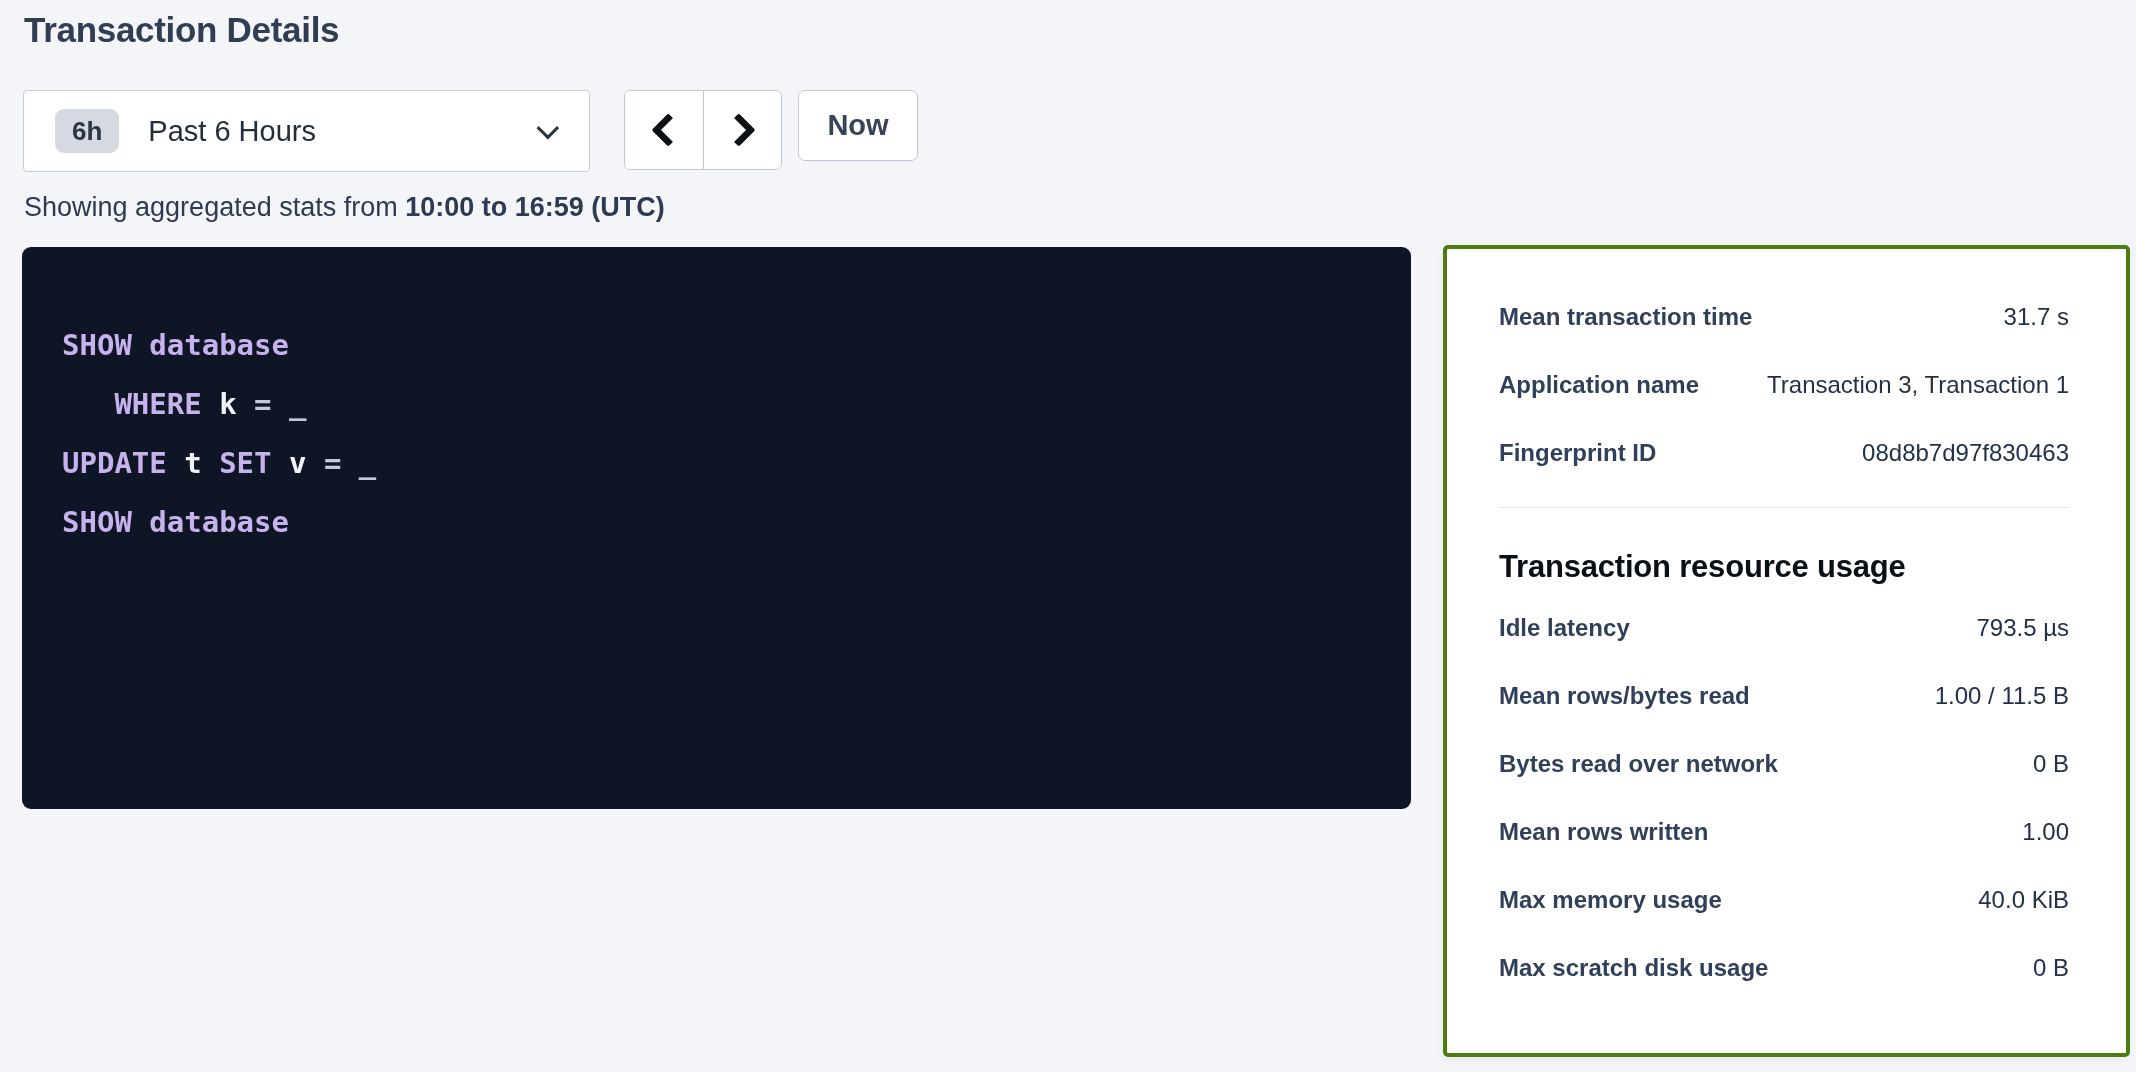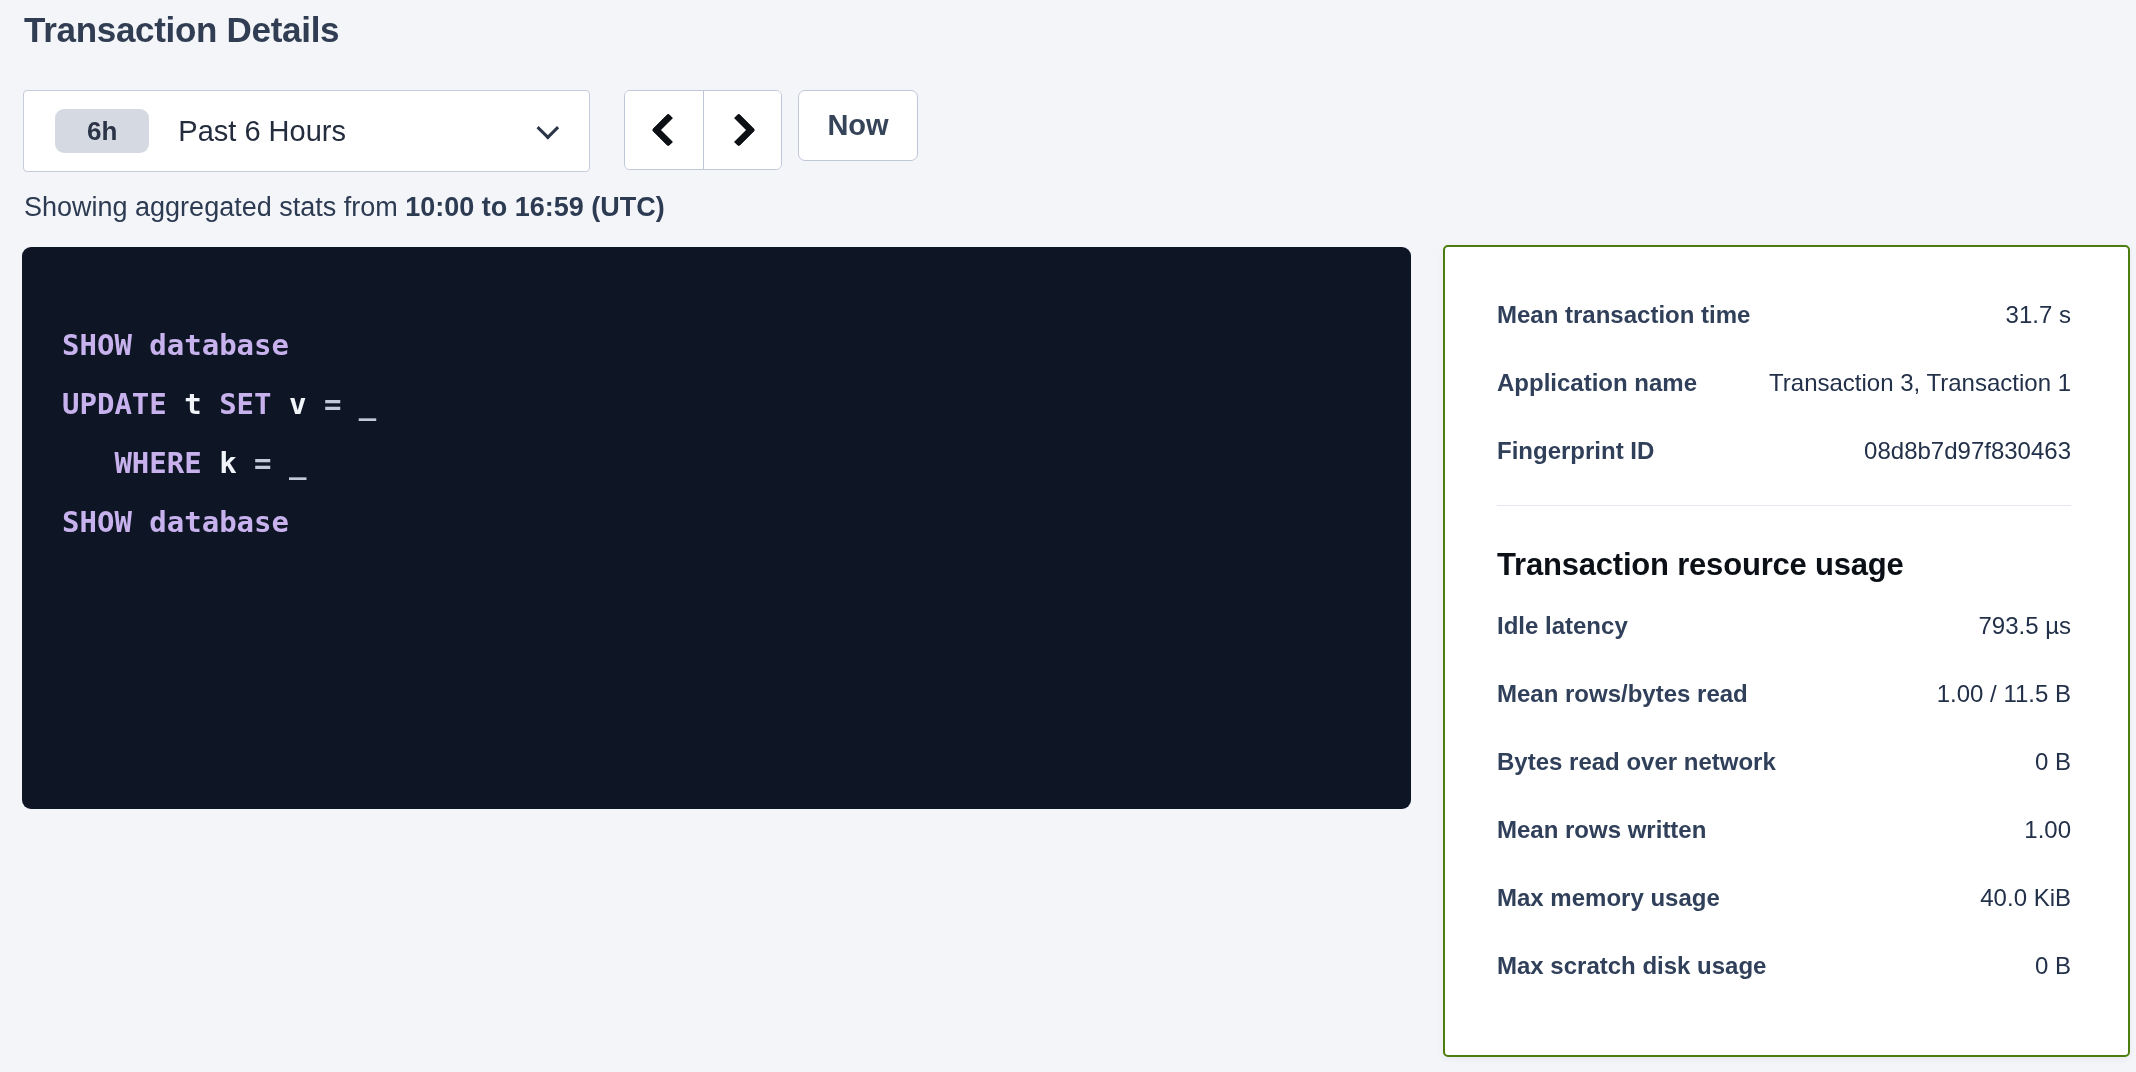--- a/index.html
+++ b/index.html
@@ -25,21 +25,21 @@
     width:567px; height:82px;
     background:#fff;
     border:1px solid #c6ccdb; border-radius:4px;
     display:flex; align-items:center;
     cursor:pointer;
   }
   .time-badge {
     margin-left:31px;
     background:#d5d9e2; color:#2b3547;
     font-size:26px; font-weight:700;
-    padding:9px 32px; border-radius:9px;
+    padding:9px 17px; border-radius:9px;
     line-height:1;
   }
   .time-label { margin-left:29px; font-size:29px; color:#242d3e; }
   .caret-down {
     margin-left:auto; margin-right:36px;
     width:16px; height:16px;
     border-right:3px solid #2b3547; border-bottom:3px solid #2b3547;
     transform:rotate(45deg) translateY(-4px);
   }
 
@@ -94,21 +94,21 @@
   }
   .kw { color:#c8b2ee; }
   .id { color:#f1f4f9; }
   .op { color:#c3cad7; }
 
   
   .card {
     position:absolute; left:1443px; top:245px;
     width:687px; height:812px;
     background:#fff;
-    border:2px solid #4d7c0f; border-radius:5px;
+    border:4px solid #4d7c0f; border-radius:5px;
     box-shadow:0 2px 6px rgba(44,58,82,0.06);
     padding:54px 57px 0 52px;
   }
   .stat-row {
     display:flex; justify-content:space-between; align-items:baseline;
     height:36px; margin-bottom:32px;
   }
   .stat-label { font-size:24px; font-weight:700; color:#31405a; }
   .stat-value { font-size:24px; font-weight:400; color:#223049; text-align:right; }
   .divider {
@@ -144,22 +144,22 @@
 
 <button class="now-btn">Now</button>
 
 <div class="subtitle">
   <span>Showing aggregated stats from </span><b>10:00 to 16:59 (UTC)</b>
 </div>
 
 <div class="code-block">
   <div id="sql-code">
       <div class="code-line"><span class="kw">SHOW</span><span class="id"> </span><span class="kw">database</span></div>
+      <div class="code-line"><span class="id">   </span><span class="kw">WHERE</span><span class="id"> k </span><span class="op">= _</span></div>
       <div class="code-line"><span class="kw">UPDATE</span><span class="id"> t </span><span class="kw">SET</span><span class="id"> v </span><span class="op">= _</span></div>
-      <div class="code-line"><span class="id">   </span><span class="kw">WHERE</span><span class="id"> k </span><span class="op">= _</span></div>
       <div class="code-line"><span class="kw">SHOW</span><span class="id"> </span><span class="kw">database</span></div>
     </div>
 </div>
 
 <div class="card">
 
   <div class="stat-row">
     <span class="stat-label">Mean transaction time</span>
     <span class="stat-value">31.7 s</span>
   </div>

